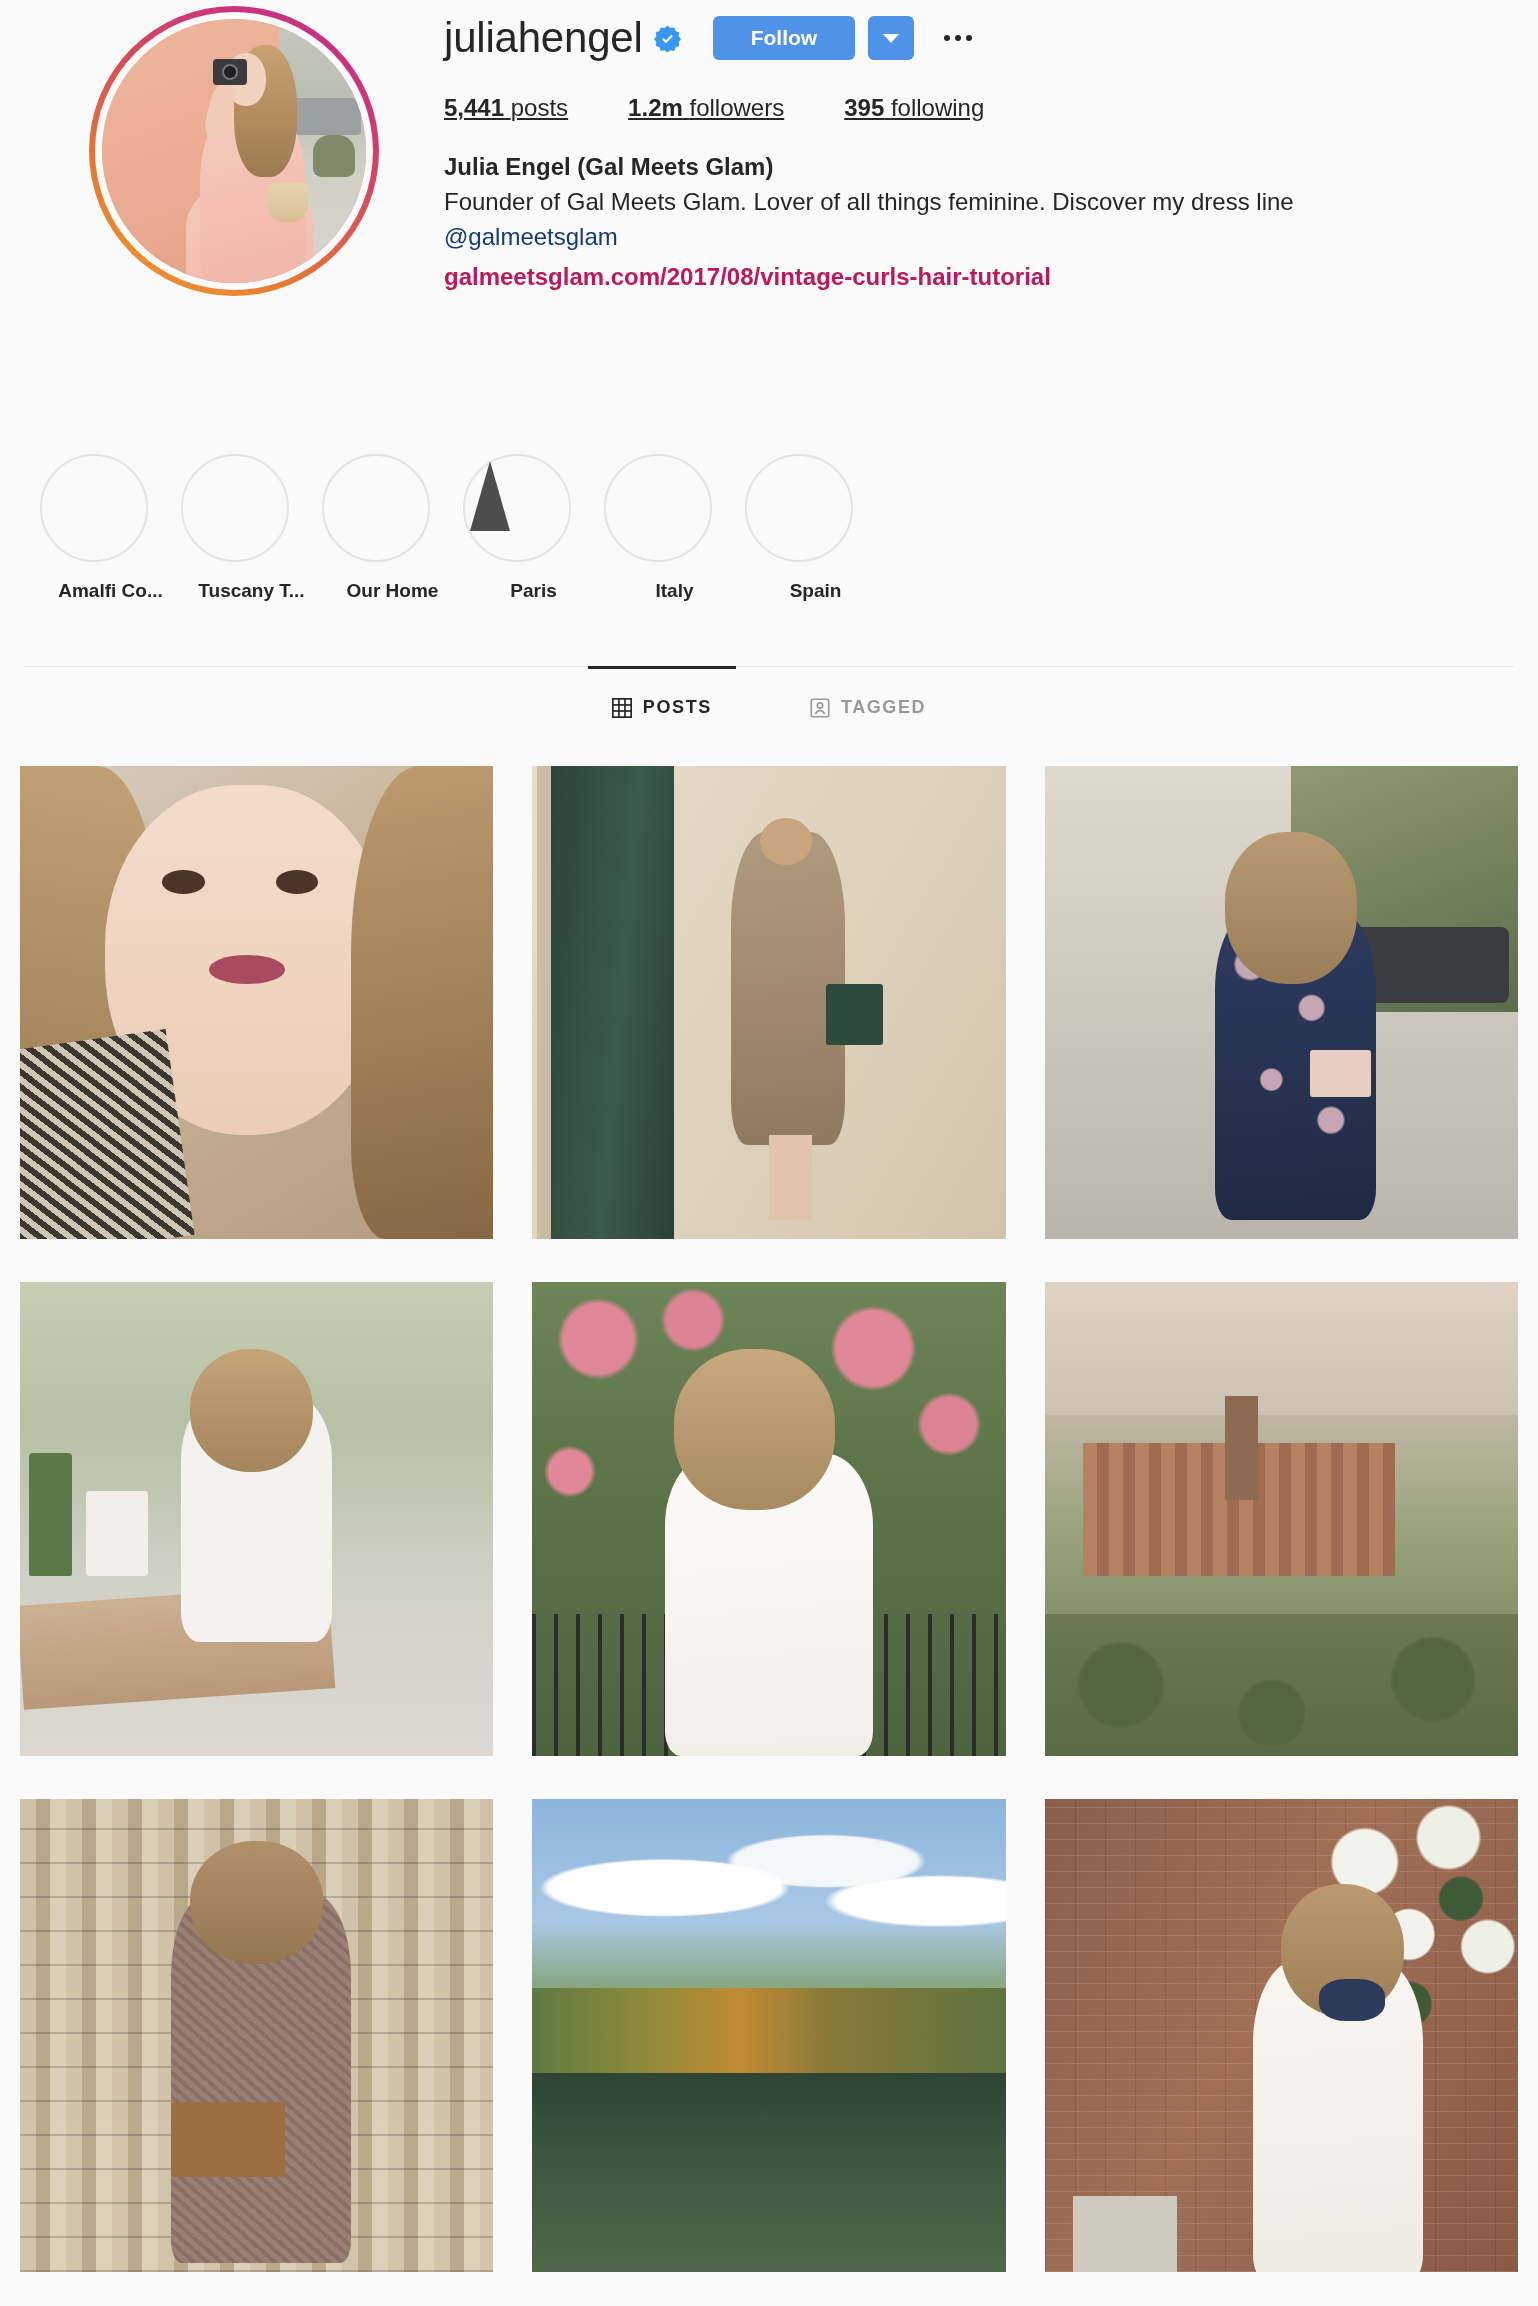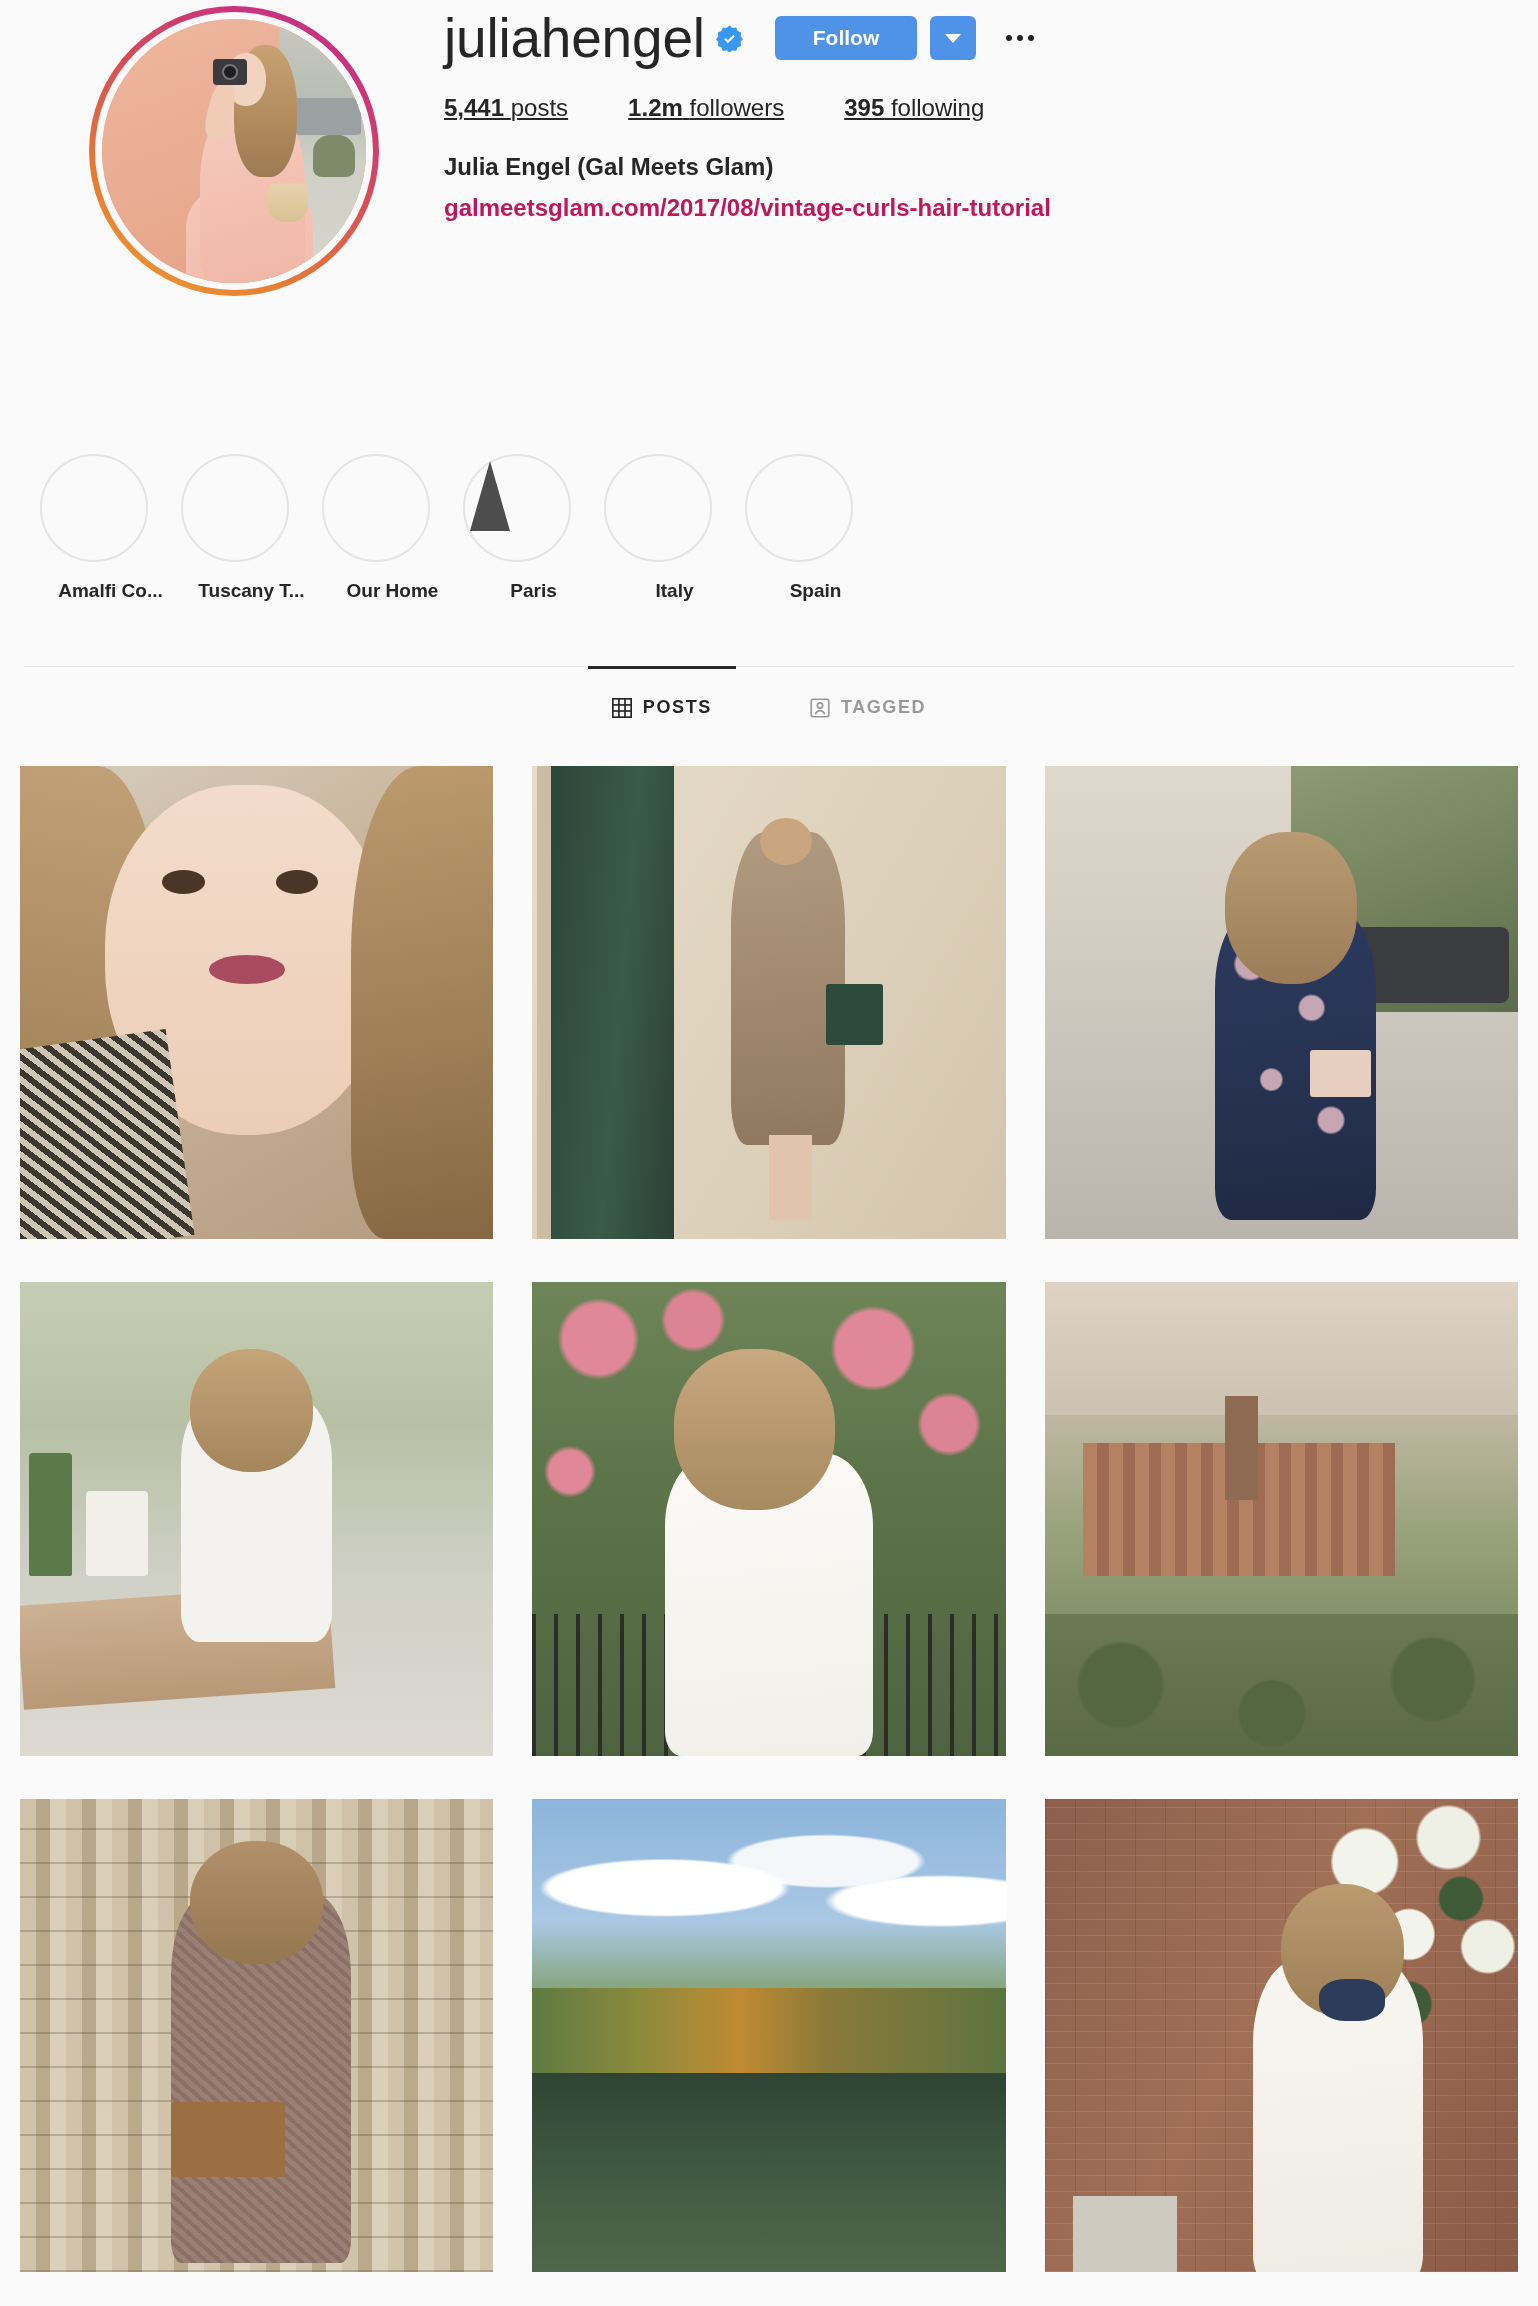--- a/index.html
+++ b/index.html
@@ -71,21 +71,21 @@
   .av-cam { position:absolute; left:42%; top:15%; width:13%; height:10%; background:#3b3b3d; border-radius:4px; }
   .av-camlens { position:absolute; left:45.5%; top:17%; width:6%; height:6%; background:#1e1e20; border-radius:50%; border:2px solid #74757a; }
   .av-arm { position:absolute; left:40%; top:24%; width:9%; height:22%; background:#f0cbb6; border-radius:40%; transform:rotate(14deg); }
   .av-bag { position:absolute; left:63%; top:62%; width:15%; height:15%;
     background:linear-gradient(180deg,#e6d3ad 0%,#d8c093 100%); border-radius:18% 18% 42% 42%; }
 
   .info-col { flex: 1; padding-top: 10px; }
 
   .name-row { display: flex; align-items: center; height: 56px; }
   .username {
-    font-size: 55px;
+    font-size: 42px;
     font-weight: 300;
     color: #262626;
     line-height: 1;
     letter-spacing: -0.2px;
   }
   .verified {
     width: 27px; height: 27px;
     margin-left: 11px;
     flex: none;
   }
@@ -448,20 +448,24 @@
           <span>followers</span>
         </span>
         <span class="stat">
           <b>395</b>
           <span>following</span>
         </span>
       </div>
 
       <div class="bio">
         <span class="bio-name">Julia Engel (Gal Meets Glam)</span>
+        <span class="bio-text">
+          <span>Founder of Gal Meets Glam. Lover of all things feminine. Discover my dress line</span>
+          <a class="bio-handle" href="#">@galmeetsglam</a>
+        </span>
         <a class="bio-link" href="#">galmeetsglam.com/2017/08/vintage-curls-hair-tutorial</a>
       </div>
 
 
     </div>
   </div>
 
   <div class="highlights">
 
     <a class="highlight" href="#">

